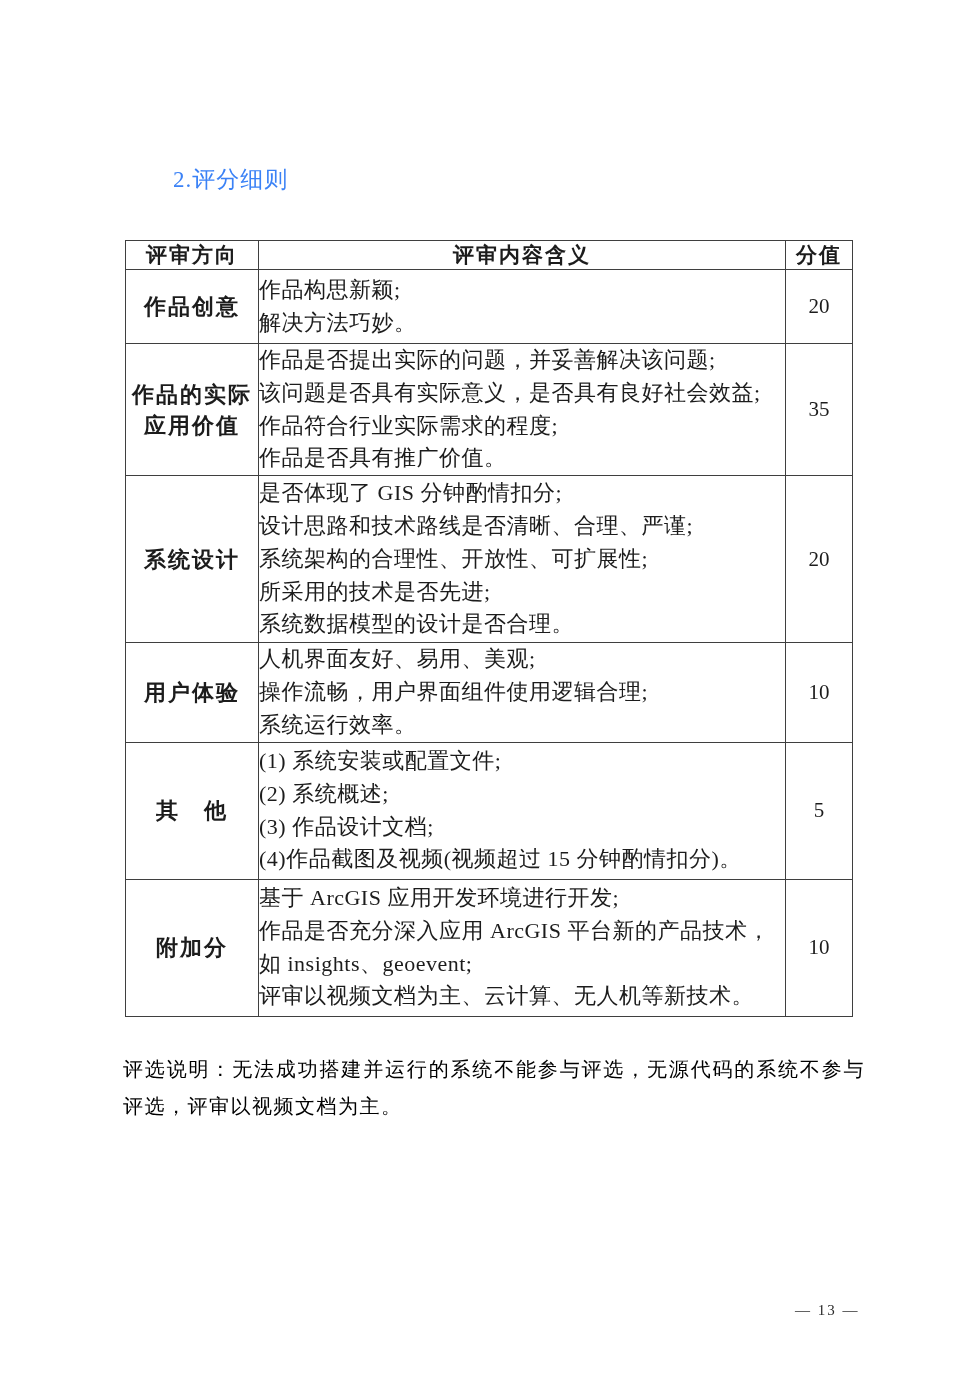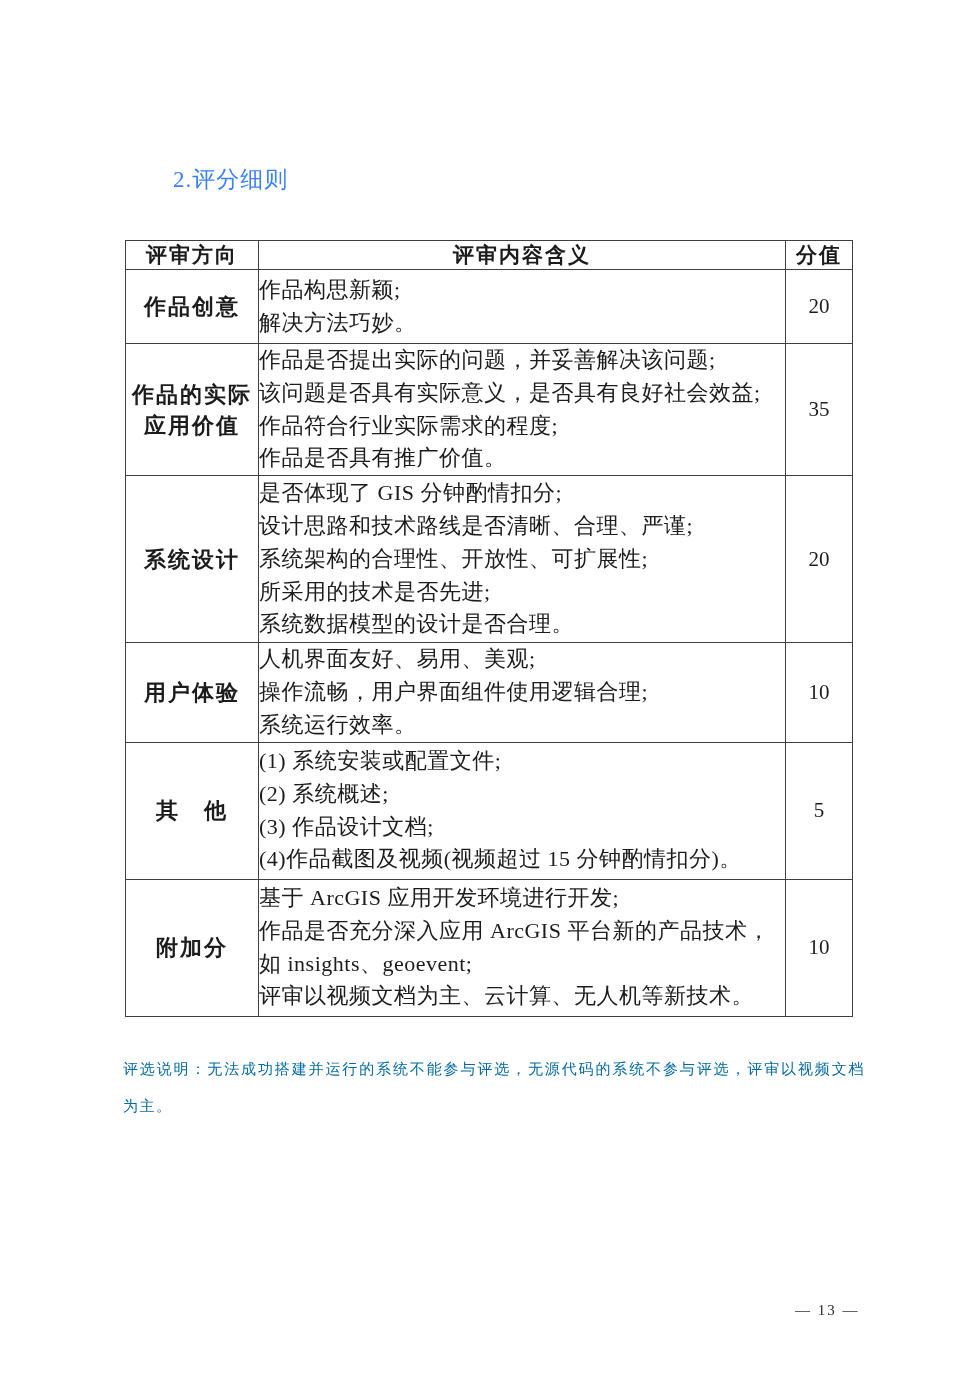--- a/index.html
+++ b/index.html
@@ -69,24 +69,24 @@
   tr.r-h131 td { height: 131px; }
   tr.r-h166 td { height: 166px; }
   tr.r-h78  td { height: 78px;  }
   tr.r-h98  td { height: 98px;  }
   tr.r-h136 td { height: 136px; }
   .note {
     position: absolute;
     left: 123px;
     top: 1051px;
     width: 742px;
-    font-size: 15px;
+    font-size: 20px;
     letter-spacing: 1.5px;
     line-height: 37px;
-    color: #0369a1;
+    color: #000000;
     text-align: justify;
   }
   .page-number {
     position: absolute;
     left: 795px;
     top: 1258px;
     font-size: 15px;
     letter-spacing: 2px;
     color: #2a2a2a;
     white-space: nowrap;

